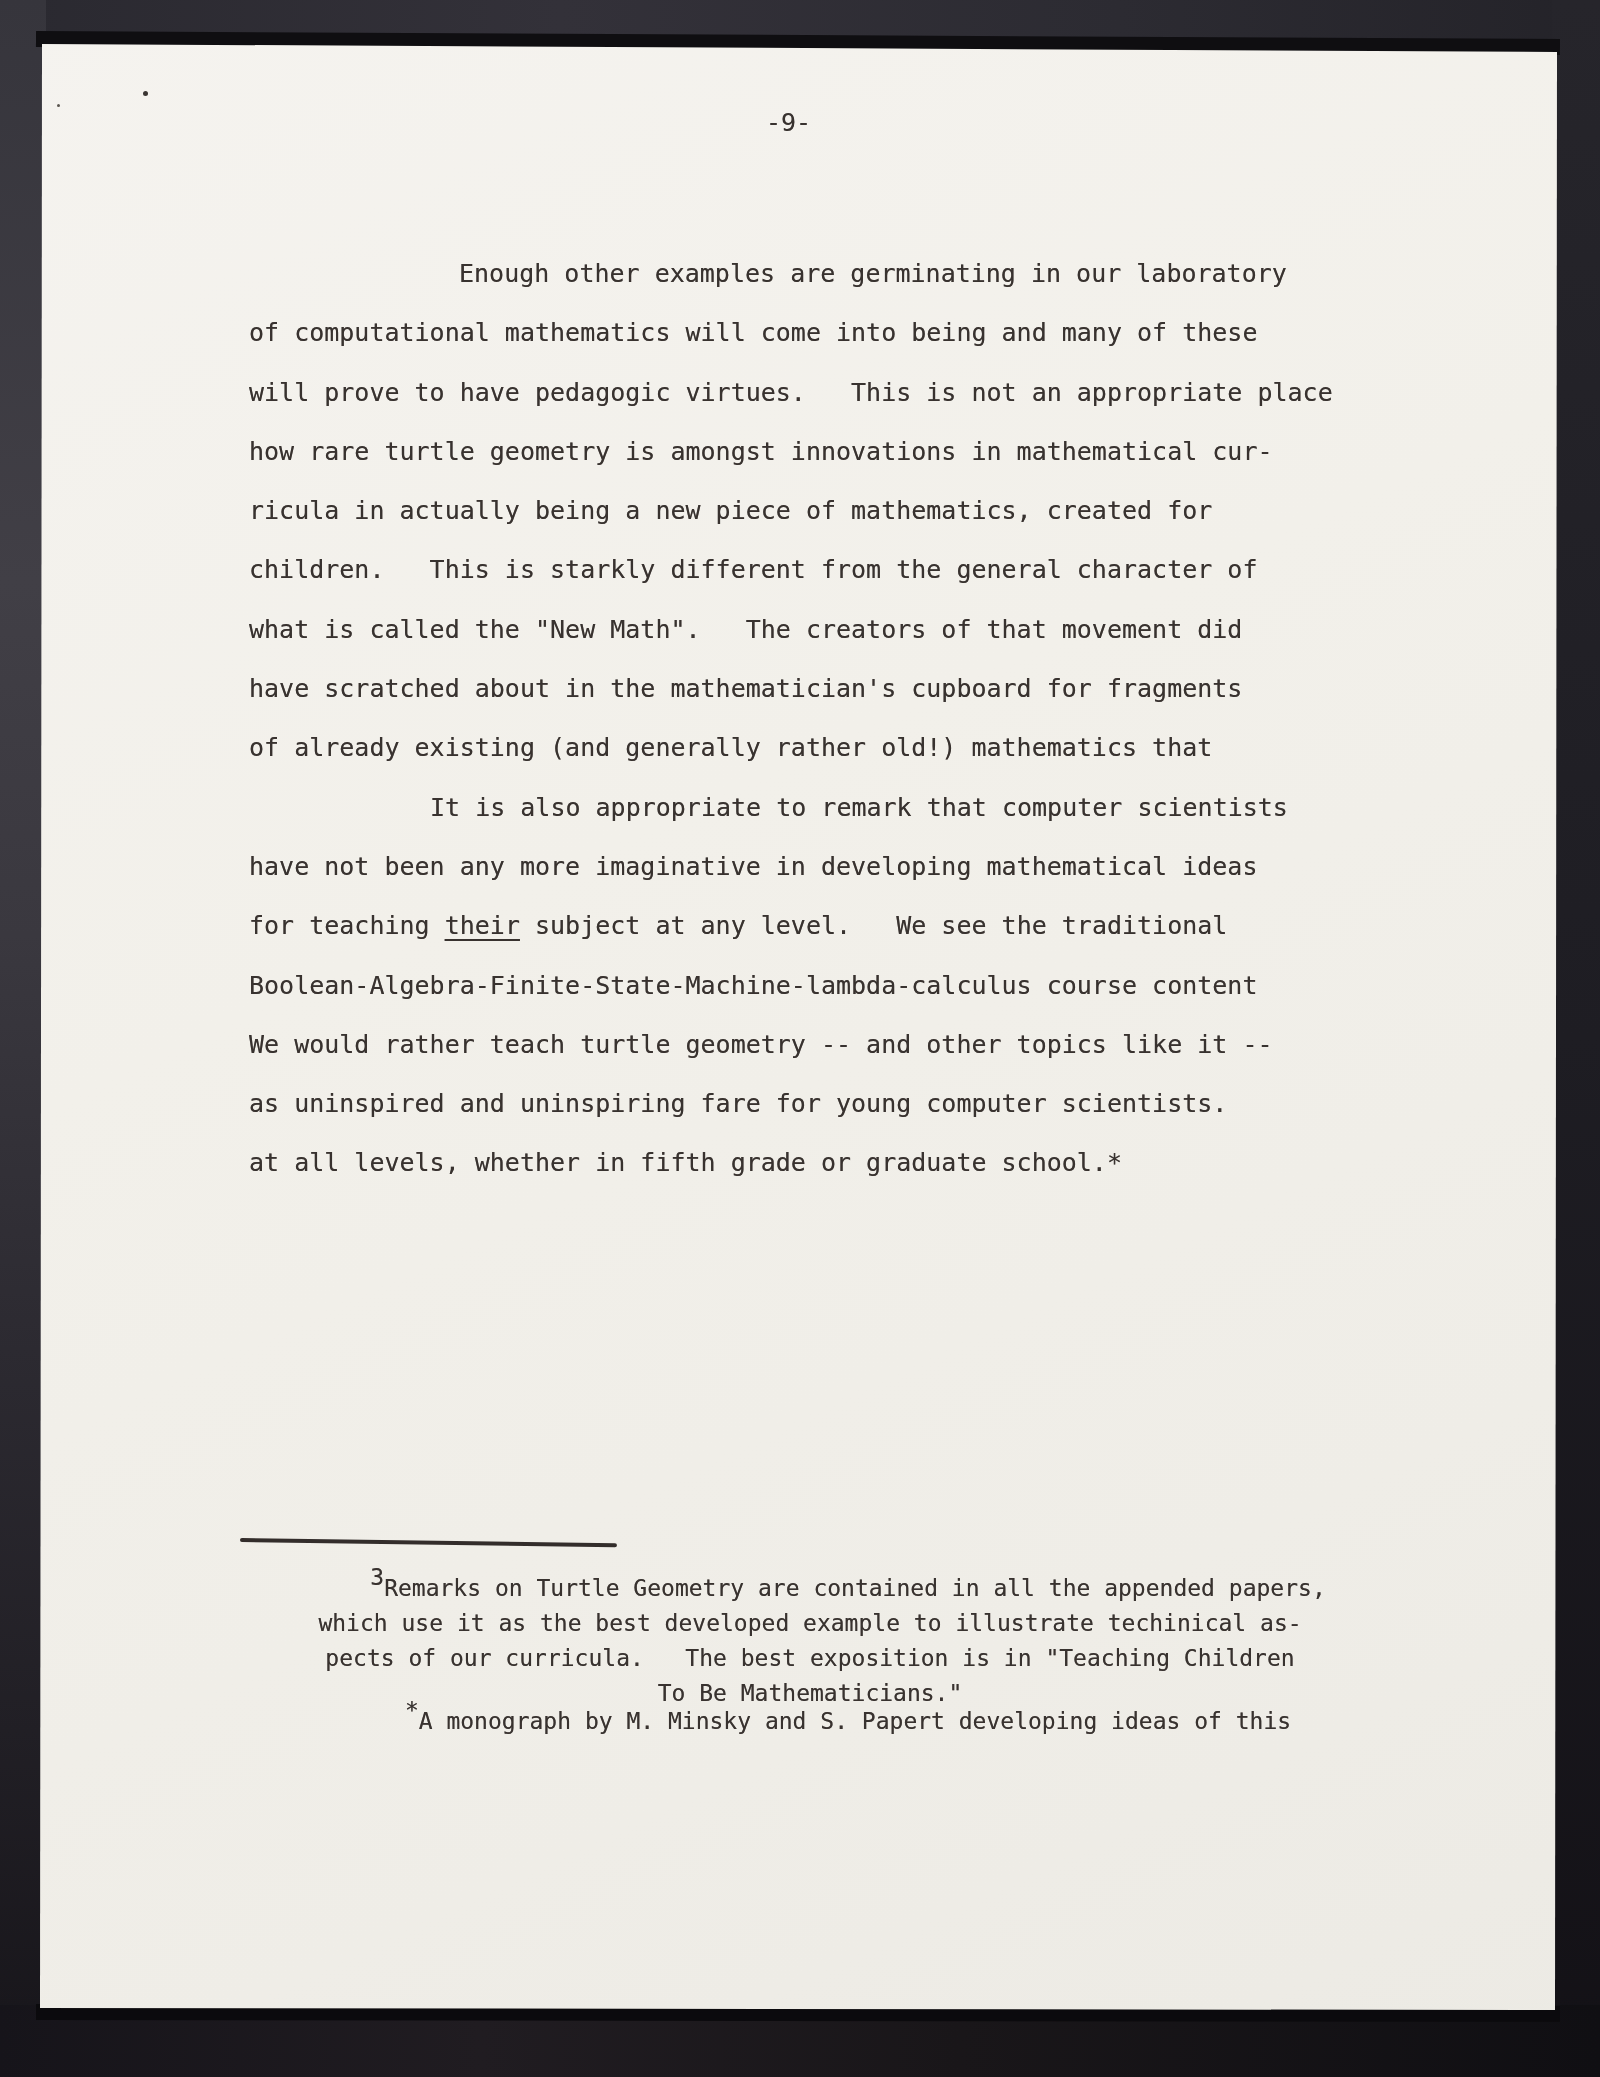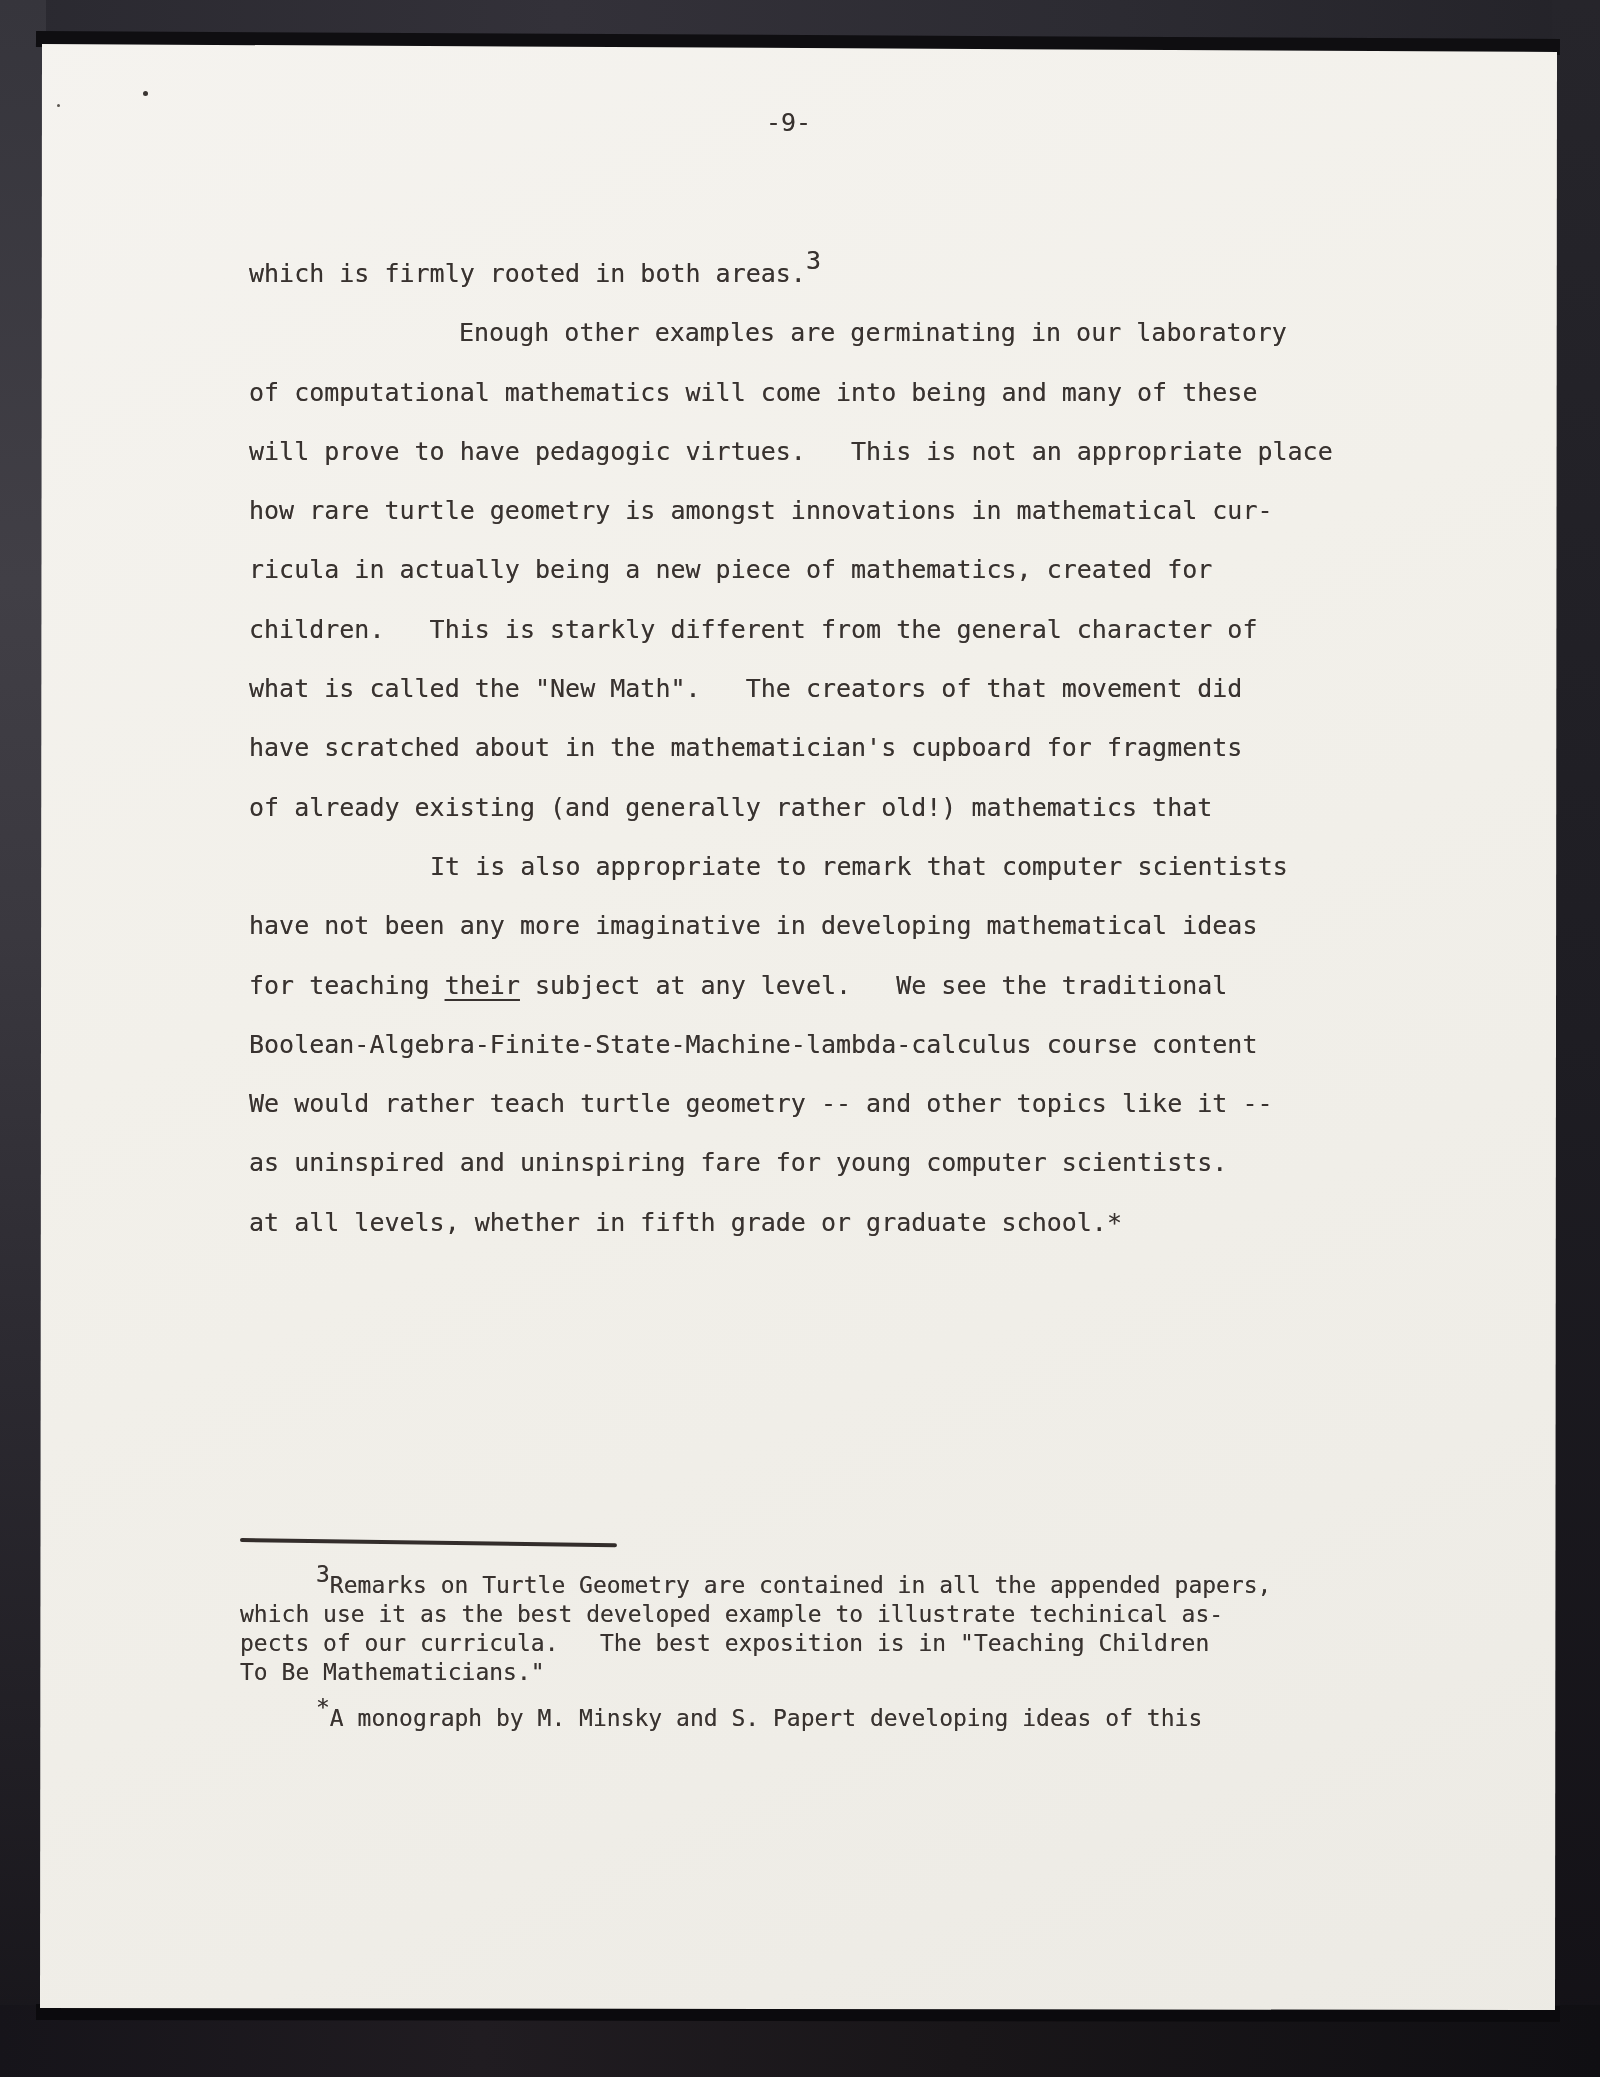--- a/index.html
+++ b/index.html
@@ -91,22 +91,23 @@
   }
   .footnote {
     position: absolute; z-index: 3;
     left: 240px;
     font-size: 23px;
     width: 1140px;
   }
   #footnote-3 { top: 1571px; }
   #footnote-star { top: 1704px; }
   .fn-ln {
-    line-height: 29px;
+    line-height: 35px;
     white-space: pre;
+    text-align: center;
   }
   .fn-first { padding-left: 76px; }
   .fn-sup {
     display: inline-block;
     transform: translateY(-11px);
   }
 </style>
 </head>
 <body>
 
@@ -118,21 +119,20 @@
 <div class="edge-shadow" id="shadow-bottom"></div>
 
 <div id="paper"></div>
 
 <div class="speck" id="speck-1"></div>
 <div class="speck" id="speck-2"></div>
 
 <div id="page-number" class="ink">-9-</div>
 
 <div id="body-text">
-  <div class="ln ink"><span>which is firmly rooted in both areas.</span><span class="sup">3</span></div>
   <div class="ln ink ind-a">Enough other examples are germinating in our laboratory</div>
   <div class="ln ink">of computational mathematics will come into being and many of these</div>
   <div class="ln ink">will prove to have pedagogic virtues.   This is not an appropriate place</div>
   <div class="ln ink">how rare turtle geometry is amongst innovations in mathematical cur-</div>
   <div class="ln ink">ricula in actually being a new piece of mathematics, created for</div>
   <div class="ln ink">children.   This is starkly different from the general character of</div>
   <div class="ln ink">what is called the "New Math".   The creators of that movement did</div>
   <div class="ln ink">have scratched about in the mathematician's cupboard for fragments</div>
   <div class="ln ink">of already existing (and generally rather old!) mathematics that</div>
   <div class="ln ink ind-b">It is also appropriate to remark that computer scientists</div>

